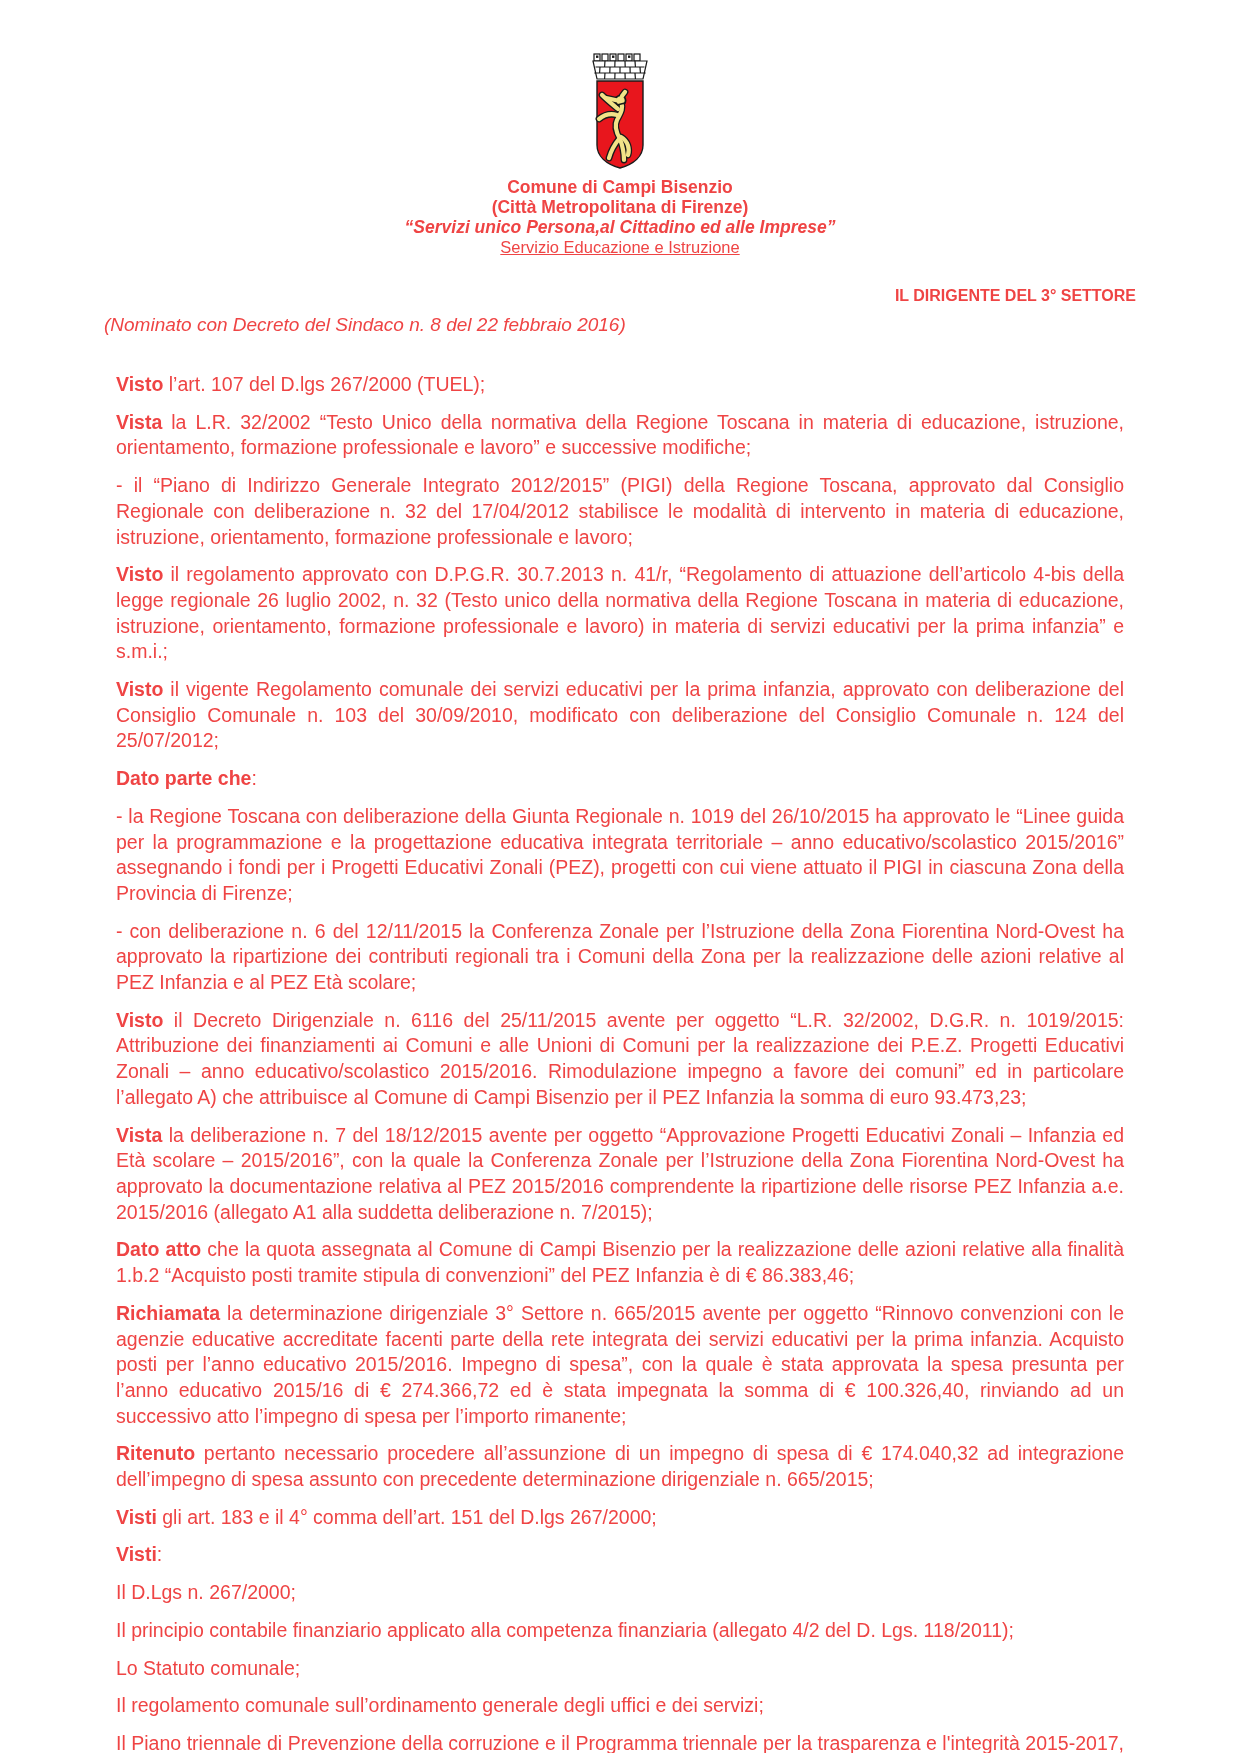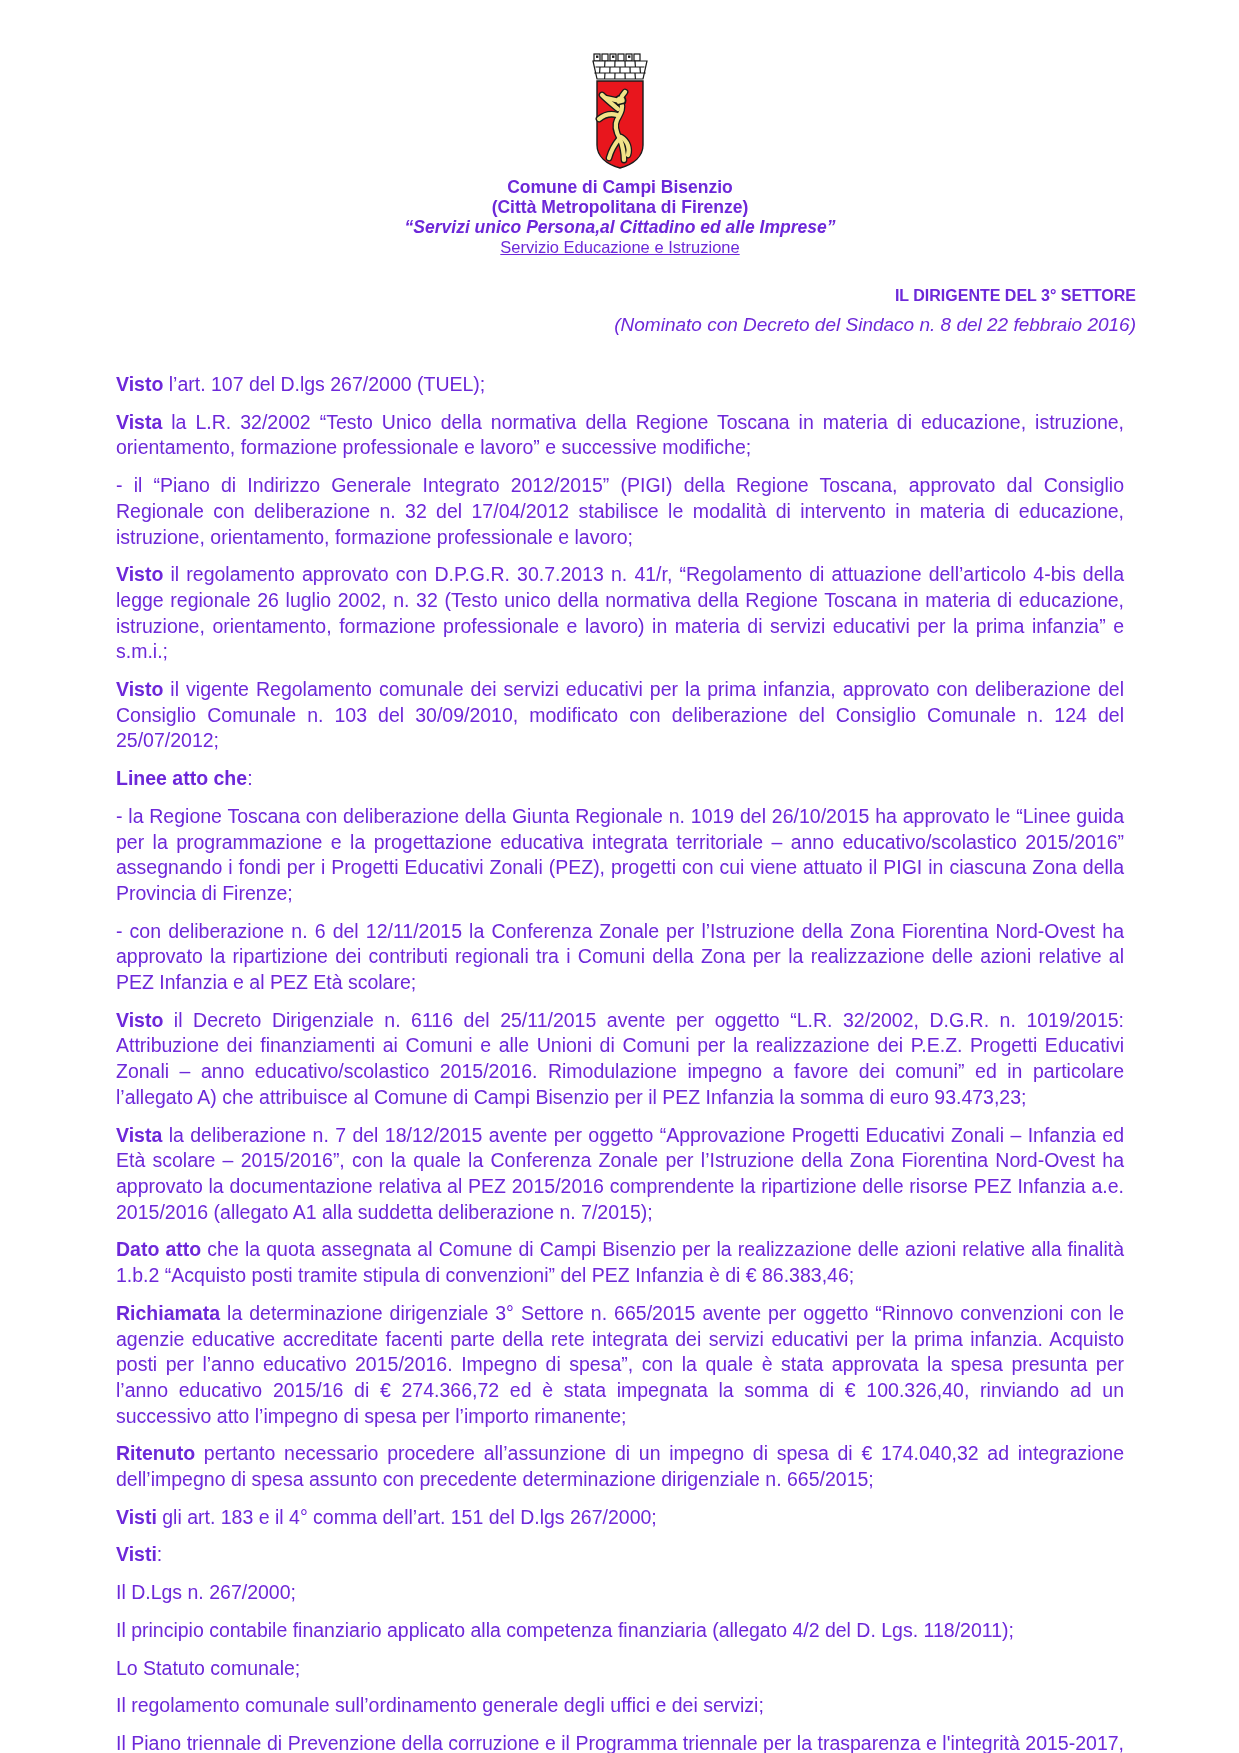--- a/index.html
+++ b/index.html
@@ -4,41 +4,41 @@
 <style>
   html,body { margin:0; padding:0; background:#888; }
   .page {
     position:relative;
     width:1239px; height:1753px;
     margin:0 auto;
     background:#ffffff;
     box-sizing:border-box;
     padding:52px 103px 0 104px;
     font-family:"Liberation Sans","DejaVu Sans",sans-serif;
-    color:#6d28d9;
+    color:#ef4444;
   }
   .header { text-align:center; }
   .crest { display:block; margin:0 auto; width:70px; height:118px; }
   .muni-name   { font-size:17.5px; font-weight:bold; line-height:20px; margin-top:7px; }
   .muni-sub    { font-size:17.5px; font-weight:bold; line-height:20px; }
   .muni-motto  { font-size:17.5px; font-weight:bold; font-style:italic; line-height:20px; }
   .muni-dept   { font-size:16.5px; text-decoration:underline; line-height:19px; margin-top:1px; }
   .subject {
     margin-top:36px;
     font-size:19.5px; line-height:26px;
     text-align:justify;
   }
   .doc-title {
     margin-top:26px;
     text-align:right;
     font-size:16px; font-weight:bold; line-height:26px;
   }
   .doc-subtitle {
     margin-top:5px;
-    text-align:right;
+    text-align:left;
     font-style:italic;
     font-size:19px; line-height:22px;
   }
   .bodytext {
     margin-top:36px;
     font-size:19.5px; line-height:25.7px;
     text-align:justify;
   }
   .bodytext p { margin:12px; }
   b.lead { font-weight:bold; }
@@ -116,21 +116,21 @@
 
   <div class="doc-title">IL DIRIGENTE DEL 3° SETTORE</div>
   <div class="doc-subtitle">(Nominato con Decreto del Sindaco n. 8 del 22 febbraio 2016)</div>
 
   <div class="bodytext">
     <p><b class="lead">Visto</b><span> l’art. 107 del D.lgs 267/2000 (TUEL);</span></p>
     <p><b class="lead">Vista</b><span> la L.R. 32/2002 “Testo Unico della normativa della Regione Toscana in materia di educazione, istruzione, orientamento, formazione professionale e lavoro” e successive modifiche;</span></p>
     <p><b class="lead"></b><span>- il “Piano di Indirizzo Generale Integrato 2012/2015” (PIGI) della Regione Toscana, approvato dal Consiglio Regionale con deliberazione n. 32 del 17/04/2012 stabilisce le modalità di intervento in materia di educazione, istruzione, orientamento, formazione professionale e lavoro;</span></p>
     <p><b class="lead">Visto</b><span> il regolamento approvato con D.P.G.R.  30.7.2013 n. 41/r, “Regolamento di attuazione dell’articolo 4-bis della legge regionale 26 luglio 2002, n. 32 (Testo unico della normativa della Regione Toscana in materia di educazione, istruzione, orientamento, formazione professionale e lavoro) in materia di servizi educativi per la prima infanzia” e s.m.i.;</span></p>
     <p><b class="lead">Visto</b><span> il vigente Regolamento comunale dei servizi educativi per la prima infanzia, approvato con deliberazione del Consiglio Comunale n. 103 del 30/09/2010, modificato con deliberazione del Consiglio Comunale n. 124 del 25/07/2012;</span></p>
-    <p><b class="lead">Linee atto che</b><span>:</span></p>
+    <p><b class="lead">Dato parte che</b><span>:</span></p>
     <p><b class="lead"></b><span>- la Regione Toscana con deliberazione della Giunta Regionale n. 1019 del 26/10/2015 ha approvato le “Linee guida per la programmazione e la progettazione educativa integrata territoriale – anno educativo/scolastico 2015/2016” assegnando i fondi per i Progetti Educativi Zonali (PEZ), progetti con cui viene attuato il PIGI in ciascuna Zona della Provincia di Firenze;</span></p>
     <p><b class="lead"></b><span>- con deliberazione n. 6 del 12/11/2015 la Conferenza Zonale per l’Istruzione della Zona Fiorentina Nord-Ovest ha approvato la ripartizione dei contributi regionali tra i Comuni della Zona per la realizzazione delle azioni relative al PEZ Infanzia e al PEZ Età scolare;</span></p>
     <p><b class="lead">Visto</b><span> il Decreto Dirigenziale n. 6116 del 25/11/2015 avente per oggetto “L.R. 32/2002, D.G.R. n. 1019/2015: Attribuzione dei finanziamenti ai Comuni e alle Unioni di Comuni per la realizzazione dei P.E.Z. Progetti Educativi Zonali – anno educativo/scolastico 2015/2016. Rimodulazione impegno a favore dei comuni” ed in particolare l’allegato A) che attribuisce al Comune di Campi Bisenzio per il PEZ Infanzia la somma di euro 93.473,23;</span></p>
     <p><b class="lead">Vista</b><span> la deliberazione n. 7 del  18/12/2015 avente per oggetto “Approvazione Progetti Educativi Zonali – Infanzia ed Età scolare – 2015/2016”, con la quale la Conferenza Zonale per l’Istruzione della Zona Fiorentina Nord-Ovest ha approvato la documentazione relativa al PEZ 2015/2016 comprendente la ripartizione delle risorse PEZ Infanzia a.e. 2015/2016 (allegato A1 alla suddetta deliberazione n. 7/2015);</span></p>
     <p><b class="lead">Dato atto</b><span> che la quota  assegnata al Comune di Campi Bisenzio per la realizzazione delle azioni relative alla finalità 1.b.2 “Acquisto posti tramite stipula di convenzioni” del PEZ Infanzia è di € 86.383,46;</span></p>
     <p><b class="lead">Richiamata</b><span> la  determinazione dirigenziale 3° Settore n. 665/2015 avente per oggetto “Rinnovo convenzioni con le agenzie educative accreditate facenti parte della rete integrata dei servizi educativi per la prima infanzia. Acquisto posti per l’anno educativo 2015/2016. Impegno di spesa”, con la quale è stata approvata la spesa presunta per l’anno educativo 2015/16 di € 274.366,72 ed è stata impegnata la somma di € 100.326,40, rinviando ad un successivo atto l’impegno di spesa per l’importo rimanente;</span></p>
     <p><b class="lead">Ritenuto</b><span> pertanto necessario procedere all’assunzione di un impegno di spesa di € 174.040,32 ad integrazione dell’impegno di spesa assunto con precedente determinazione dirigenziale n. 665/2015;</span></p>
     <p><b class="lead">Visti</b><span> gli art. 183 e il 4° comma dell’art. 151 del D.lgs 267/2000;</span></p>
     <p><b class="lead">Visti</b><span>:</span></p>
     <p><b class="lead"></b><span>Il D.Lgs n. 267/2000;</span></p>

